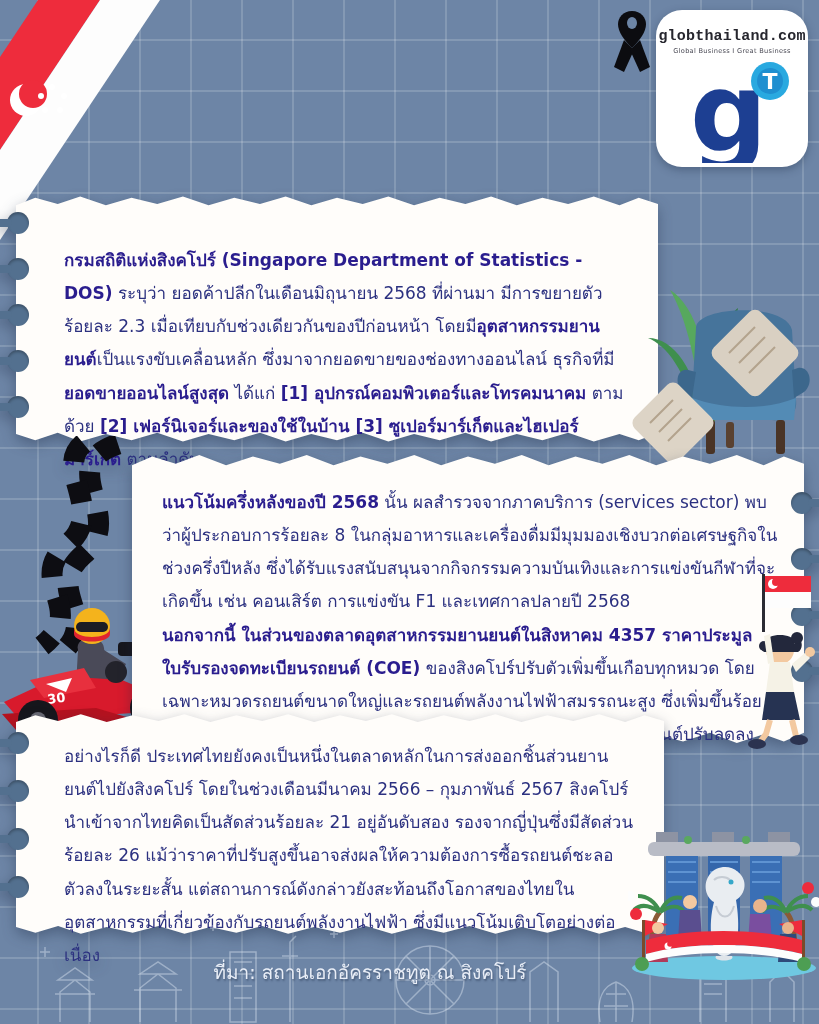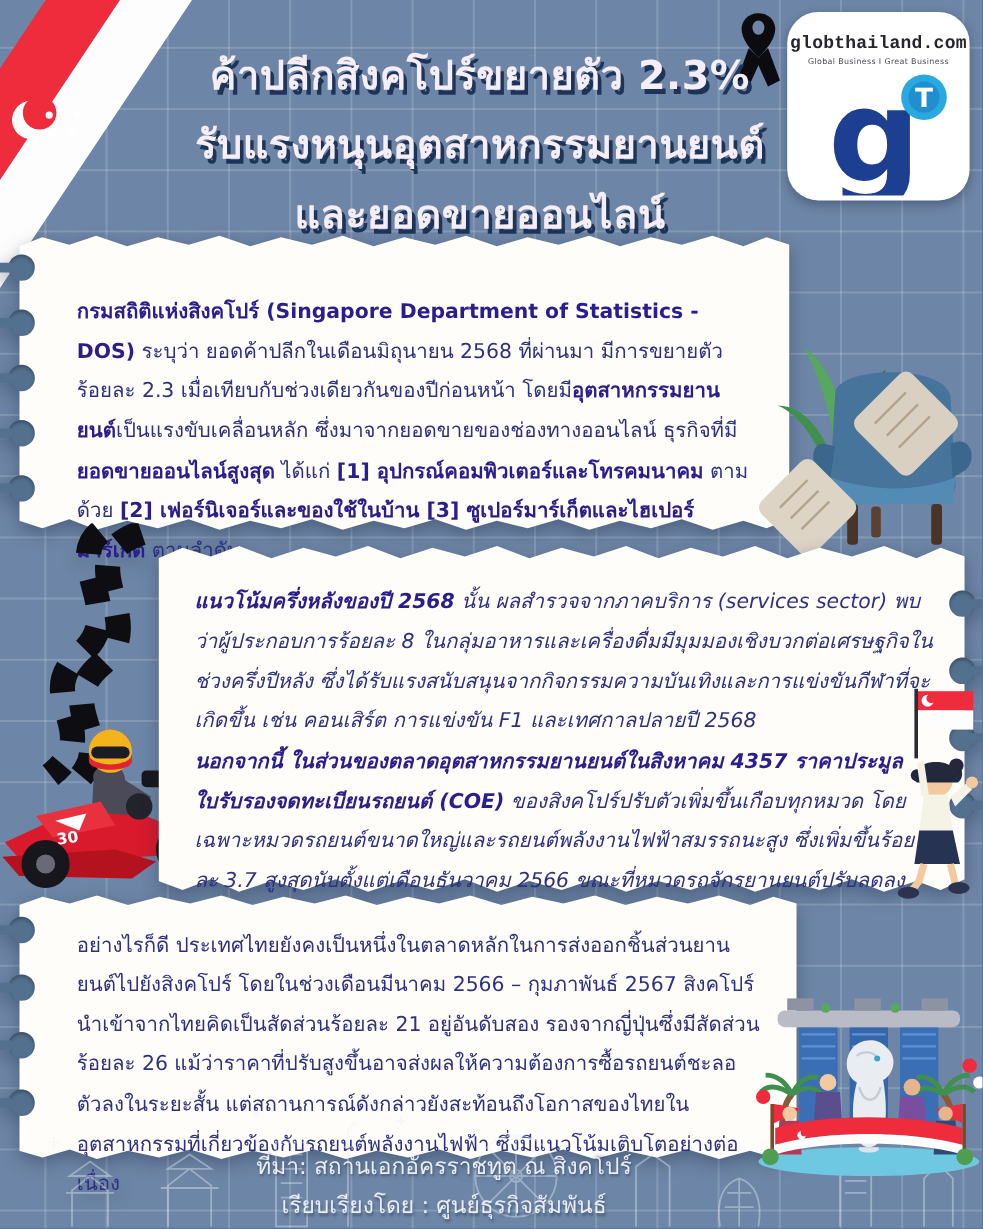--- a/index.html
+++ b/index.html
@@ -36,24 +36,24 @@
     clip-path:polygon(0% 4.5%,3% 1.5%,6.5% 4%,10% 1%,14% 4.5%,18% 1.5%,22% 4%,26% 1%,30% 4.5%,34% 1.5%,38% 4%,42% 1%,46% 4.5%,50% 1.5%,54% 4%,58% 1%,62% 4.5%,66% 1.5%,70% 4%,74% 1%,78% 4.5%,82% 1.5%,86% 4%,90% 1%,94% 4.5%,97% 1.5%,100% 4%,100% 95.5%,97% 98.5%,94% 96%,90% 99%,86% 95.5%,82% 98.5%,78% 96%,74% 99%,70% 95.5%,66% 98.5%,62% 96%,58% 99%,54% 95.5%,50% 98.5%,46% 96%,42% 99%,38% 95.5%,34% 98.5%,30% 96%,26% 99%,22% 95.5%,18% 98.5%,14% 96%,10% 99%,6.5% 95.5%,3% 98.5%,0% 96%);}
   .hole{position:absolute;width:22px;height:22px;border-radius:50%;background:var(--hole);
     box-shadow:inset 0 2px 3px rgba(0,0,0,.28);z-index:3;}
   .hole.l{left:-9px}.hole.r{right:-9px}
   .hole.l::before,.hole.r::before{content:"";position:absolute;top:7px;width:18px;height:8px;border-radius:4px;background:var(--hole);}
   .hole.l::before{left:-13px}.hole.r::before{right:-13px}
   .body{position:relative;z-index:2;margin:0;font-size:17px;line-height:1.95;color:var(--navy);}
   .body .b{font-weight:800;color:var(--boldnavy);}
   #sec1{left:16px;top:194px;width:642px;height:250px;}
   #sec1 .body{padding:50px 34px 0 48px;}
-  #sec2{left:132px;top:452px;width:672px;height:294px;font-style:italic;}
+  #sec2{left:132px;top:452px;width:672px;height:294px;}
   #sec2 .body{padding:34px 26px 0 30px;}
   #sec2 .body+.body{padding-top:0;}
-  #sec3{left:16px;top:744px;width:648px;height:224px;}
+  #sec3{left:16px;top:712px;width:648px;height:224px;}
   #sec3 .body{padding:28px 30px 0 48px;}
 
   
   #footer{left:0;top:956px;width:740px;text-align:center;color:#e9eef7;font-size:19px;
     line-height:33px;text-shadow:1px 2px 2px rgba(20,35,60,.4);}
 
   
   svg{display:block}
   #flag-ribbon{left:0;top:0;}
   #mourning-ribbon{left:611px;top:10px;}
@@ -94,25 +94,20 @@
     <div id="logo-domain">globthailand.com</div>
     <div id="logo-tagline">Global Business I Great Business</div>
     <svg width="140" height="108" viewBox="0 0 140 108" style="margin:0 auto">
       <text x="28" y="96" font-size="108" font-weight="800" fill="#1d3f92" font-family="'DejaVu Sans',sans-serif">g</text>
       <circle cx="108" cy="26" r="19" fill="#29a9e0"></circle>
       <circle cx="108" cy="26" r="13" fill="#1f8fd0"></circle>
       <text x="108" y="34" font-size="22" font-weight="800" fill="#fff" text-anchor="middle" font-family="'DejaVu Sans',sans-serif">T</text>
     </svg>
   </div>
 
-  <div id="title" class="abs">
-    <span>ค้าปลีกสิงคโปร์ขยายตัว 2.3%</span>
-    <span>รับแรงหนุนอุตสาหกรรมยานยนต์</span>
-    <span>และยอดขายออนไลน์</span>
-  </div>
 
   <div id="sec1" class="abs paper-wrap">
     <div class="paper"></div>
     <div class="hole l" style="top:18px"></div>
     <div class="hole l" style="top:64px"></div>
     <div class="hole l" style="top:110px"></div>
     <div class="hole l" style="top:156px"></div>
     <div class="hole l" style="top:202px"></div>
     <p class="body"><span class="b">กรมสถิติแห่งสิงคโปร์ (Singapore Department of Statistics - DOS)</span><span> ระบุว่า ยอดค้าปลีกในเดือนมิถุนายน 2568 ที่ผ่านมา มีการขยายตัวร้อยละ 2.3 เมื่อเทียบกับช่วงเดียวกันของปีก่อนหน้า โดยมี</span><span class="b">อุตสาหกรรมยานยนต์</span><span>เป็นแรงขับเคลื่อนหลัก ซึ่งมาจากยอดขายของช่องทางออนไลน์ ธุรกิจที่มี</span><span class="b">ยอดขายออนไลน์สูงสุด</span><span> ได้แก่ </span><span class="b">[1] อุปกรณ์คอมพิวเตอร์และโทรคมนาคม</span><span> ตามด้วย </span><span class="b">[2] เฟอร์นิเจอร์และของใช้ในบ้าน [3] ซูเปอร์มาร์เก็ตและไฮเปอร์มาร์เก็ต</span><span> ตามลำดับ</span></p>
   </div>
@@ -279,16 +274,15 @@
     <circle cx="8" cy="86" r="6" fill="#ee2c3c"></circle>
       <circle cx="180" cy="60" r="6" fill="#ee2c3c"></circle>
     <circle cx="188" cy="74" r="5" fill="#fdfdfd"></circle>
       <circle cx="2" cy="68" r="5" fill="#fdfdfd"></circle>
     <circle cx="14" cy="136" r="7" fill="#4d9e53"></circle>
       <circle cx="176" cy="136" r="7" fill="#4d9e53"></circle>
   </svg>
 
   <div id="footer" class="abs">
     <div>ที่มา: สถานเอกอัครราชทูต ณ สิงคโปร์</div>
-    <div>เรียบเรียงโดย : ศูนย์ธุรกิจสัมพันธ์</div>
   </div>
 
 </div>
 
 </body></html>

